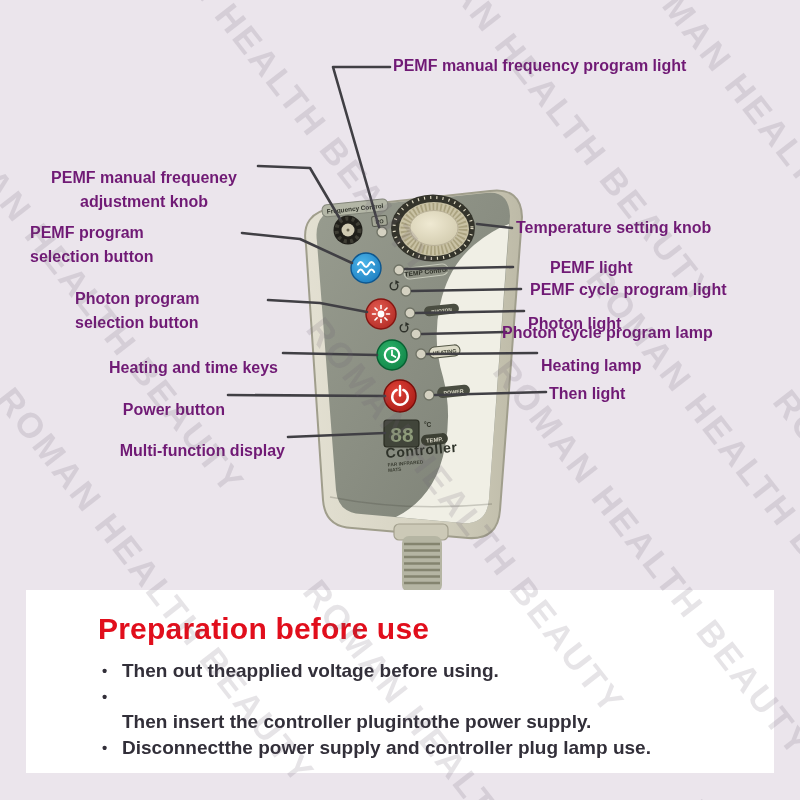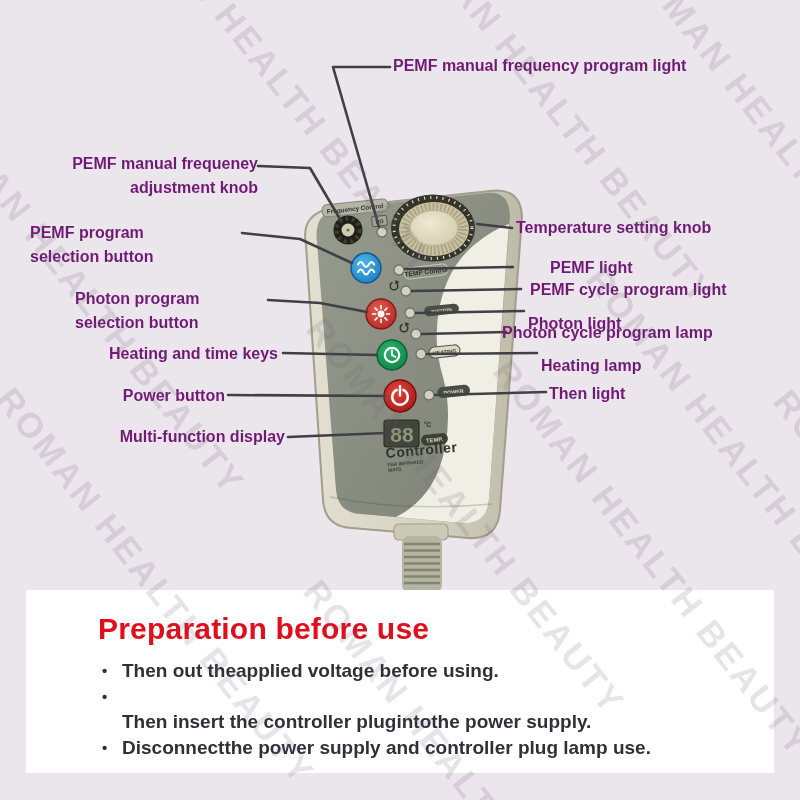--- a/index.html
+++ b/index.html
@@ -10,21 +10,21 @@
   }
   svg{ position:absolute; left:0; top:0; }
   svg text{ font-family:"Liberation Sans", sans-serif; }
 
   
   .label{
     position:absolute;
     font-weight:bold; font-size:16px; line-height:24px;
     color:#701a75; white-space:pre-line;
   }
-  .label.al-right{ text-align:right; }
+  .label.al-right{ text-align:center;margin-top:14px; }
   .label.al-center{ text-align:left; }
 
   
   .panel{
     position:absolute; left:26px; top:590px; width:748px; height:183px;
     background:#ffffff;
   }
   .panel-title{
     margin:22px 0 0 72px;
     font-weight:bold; font-size:30px; color:#e10e1c; letter-spacing:0.2px;

